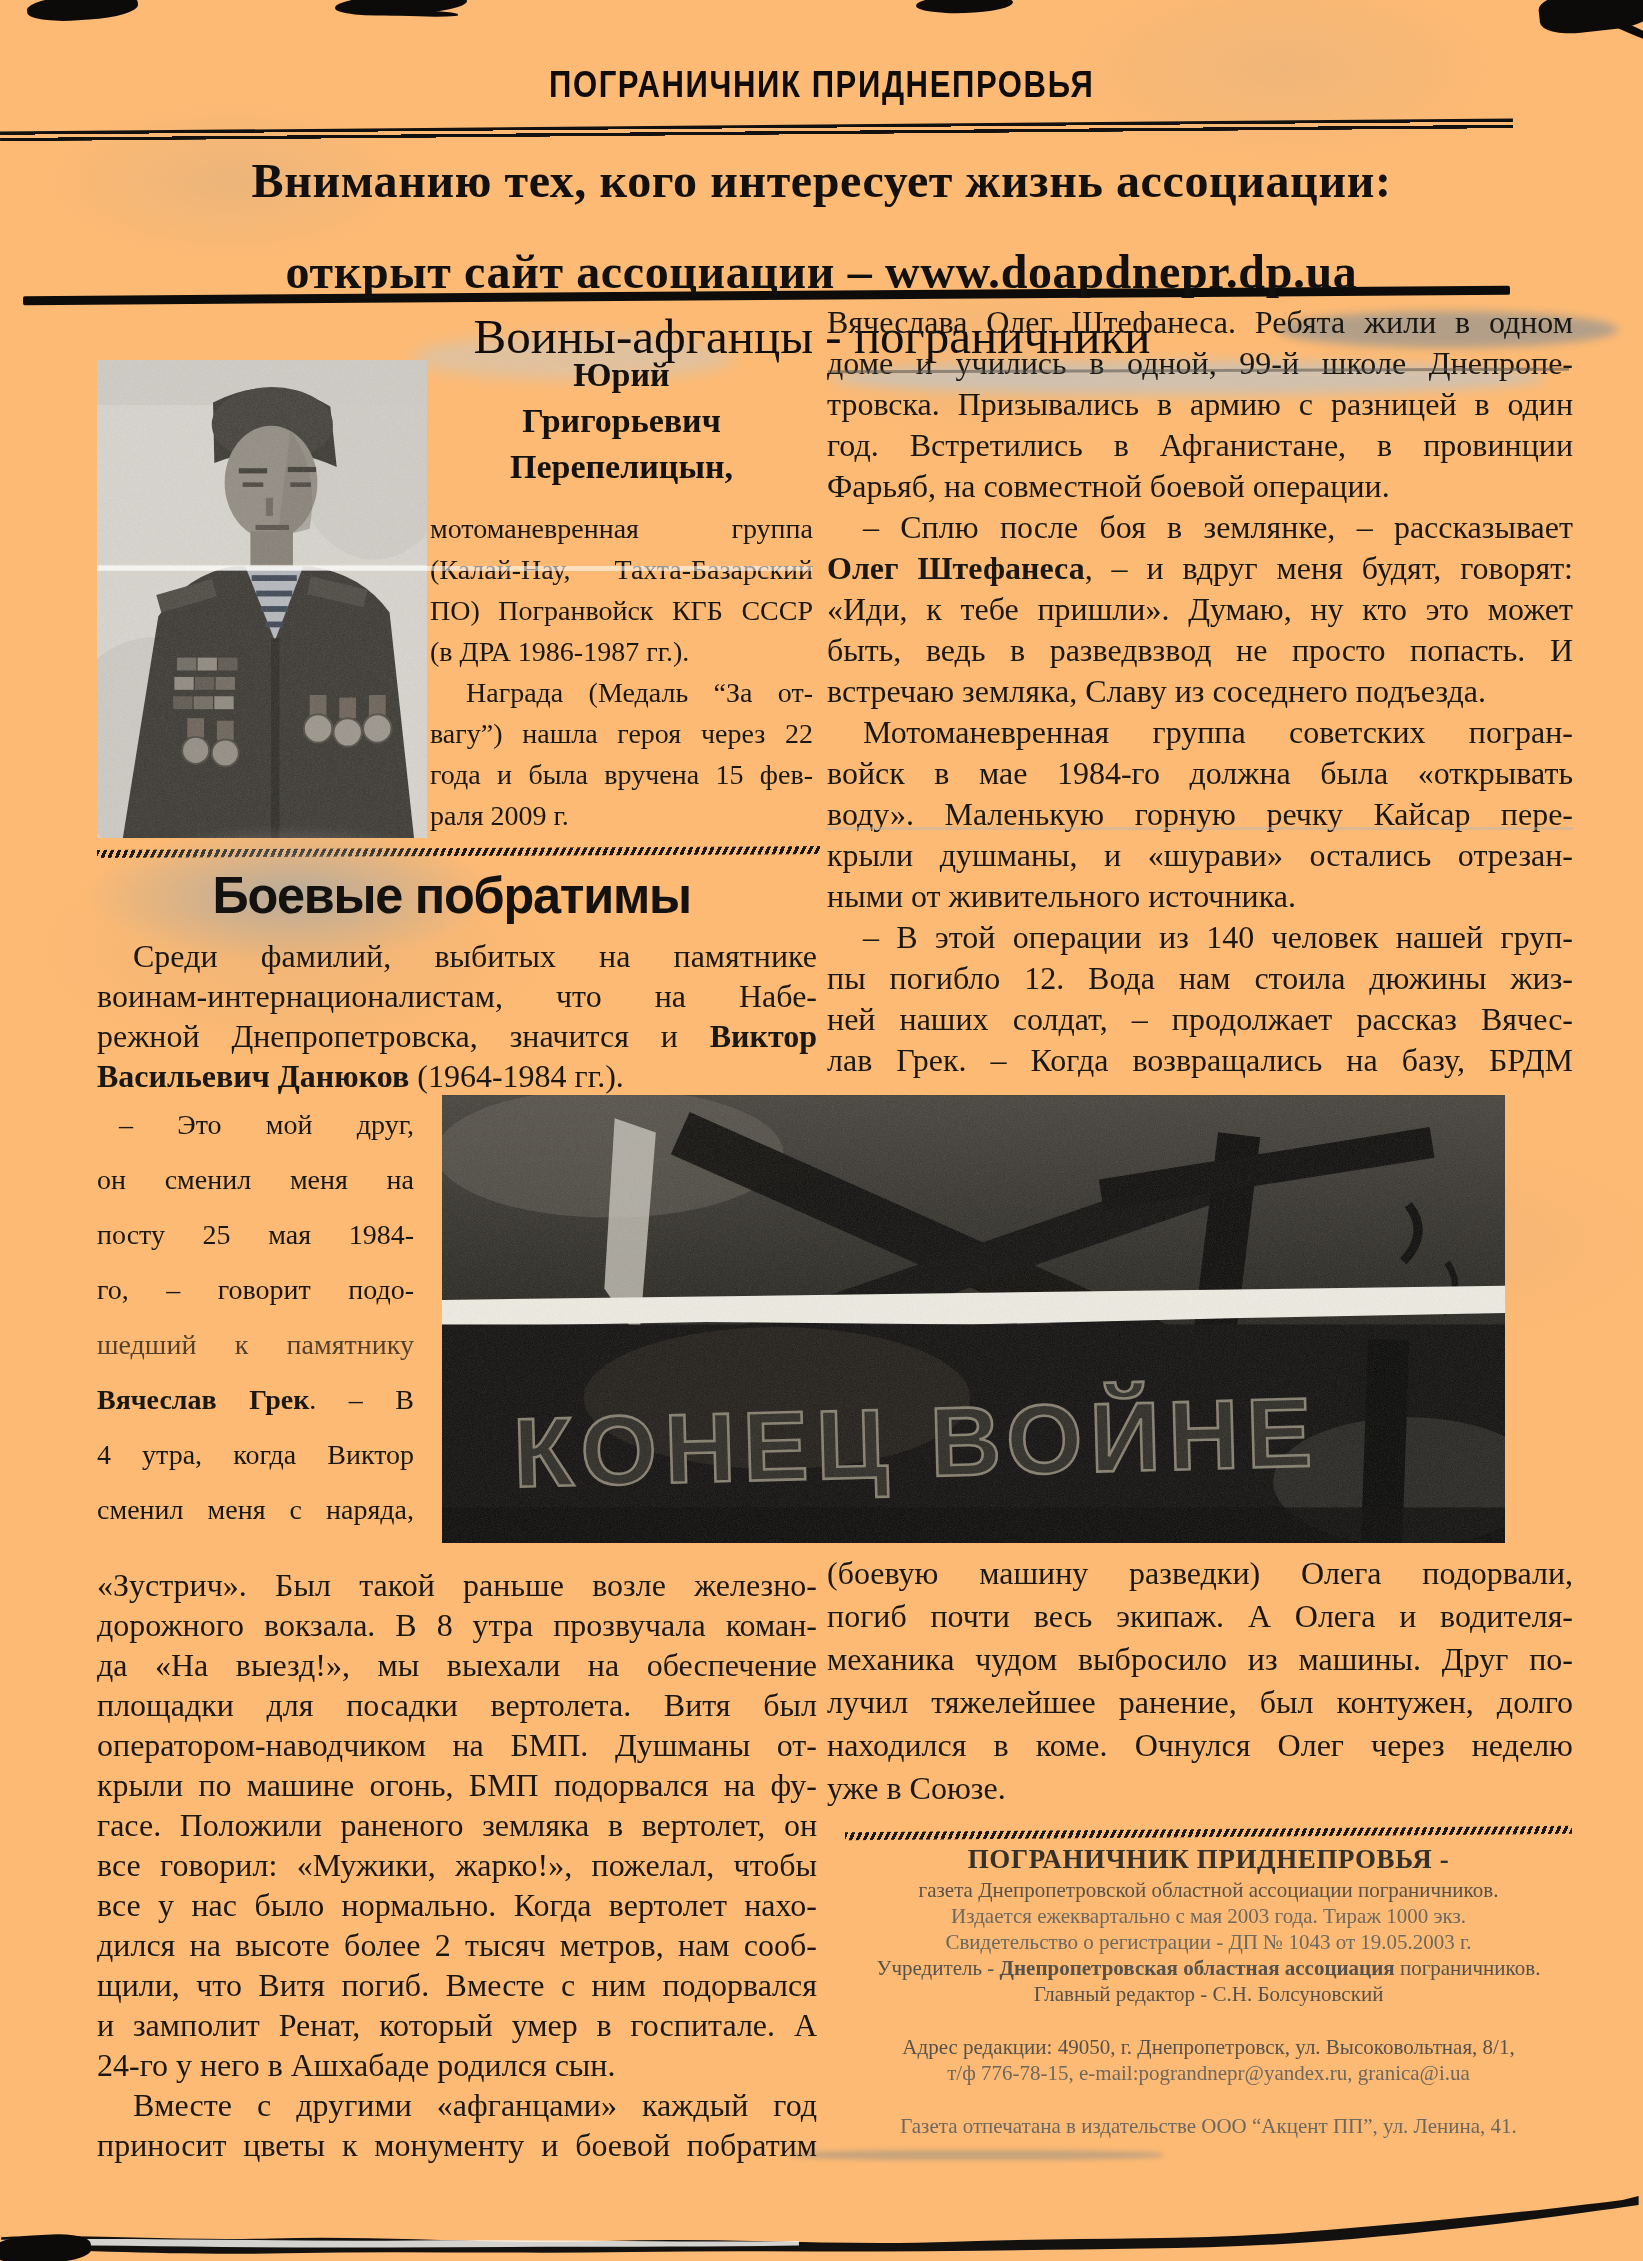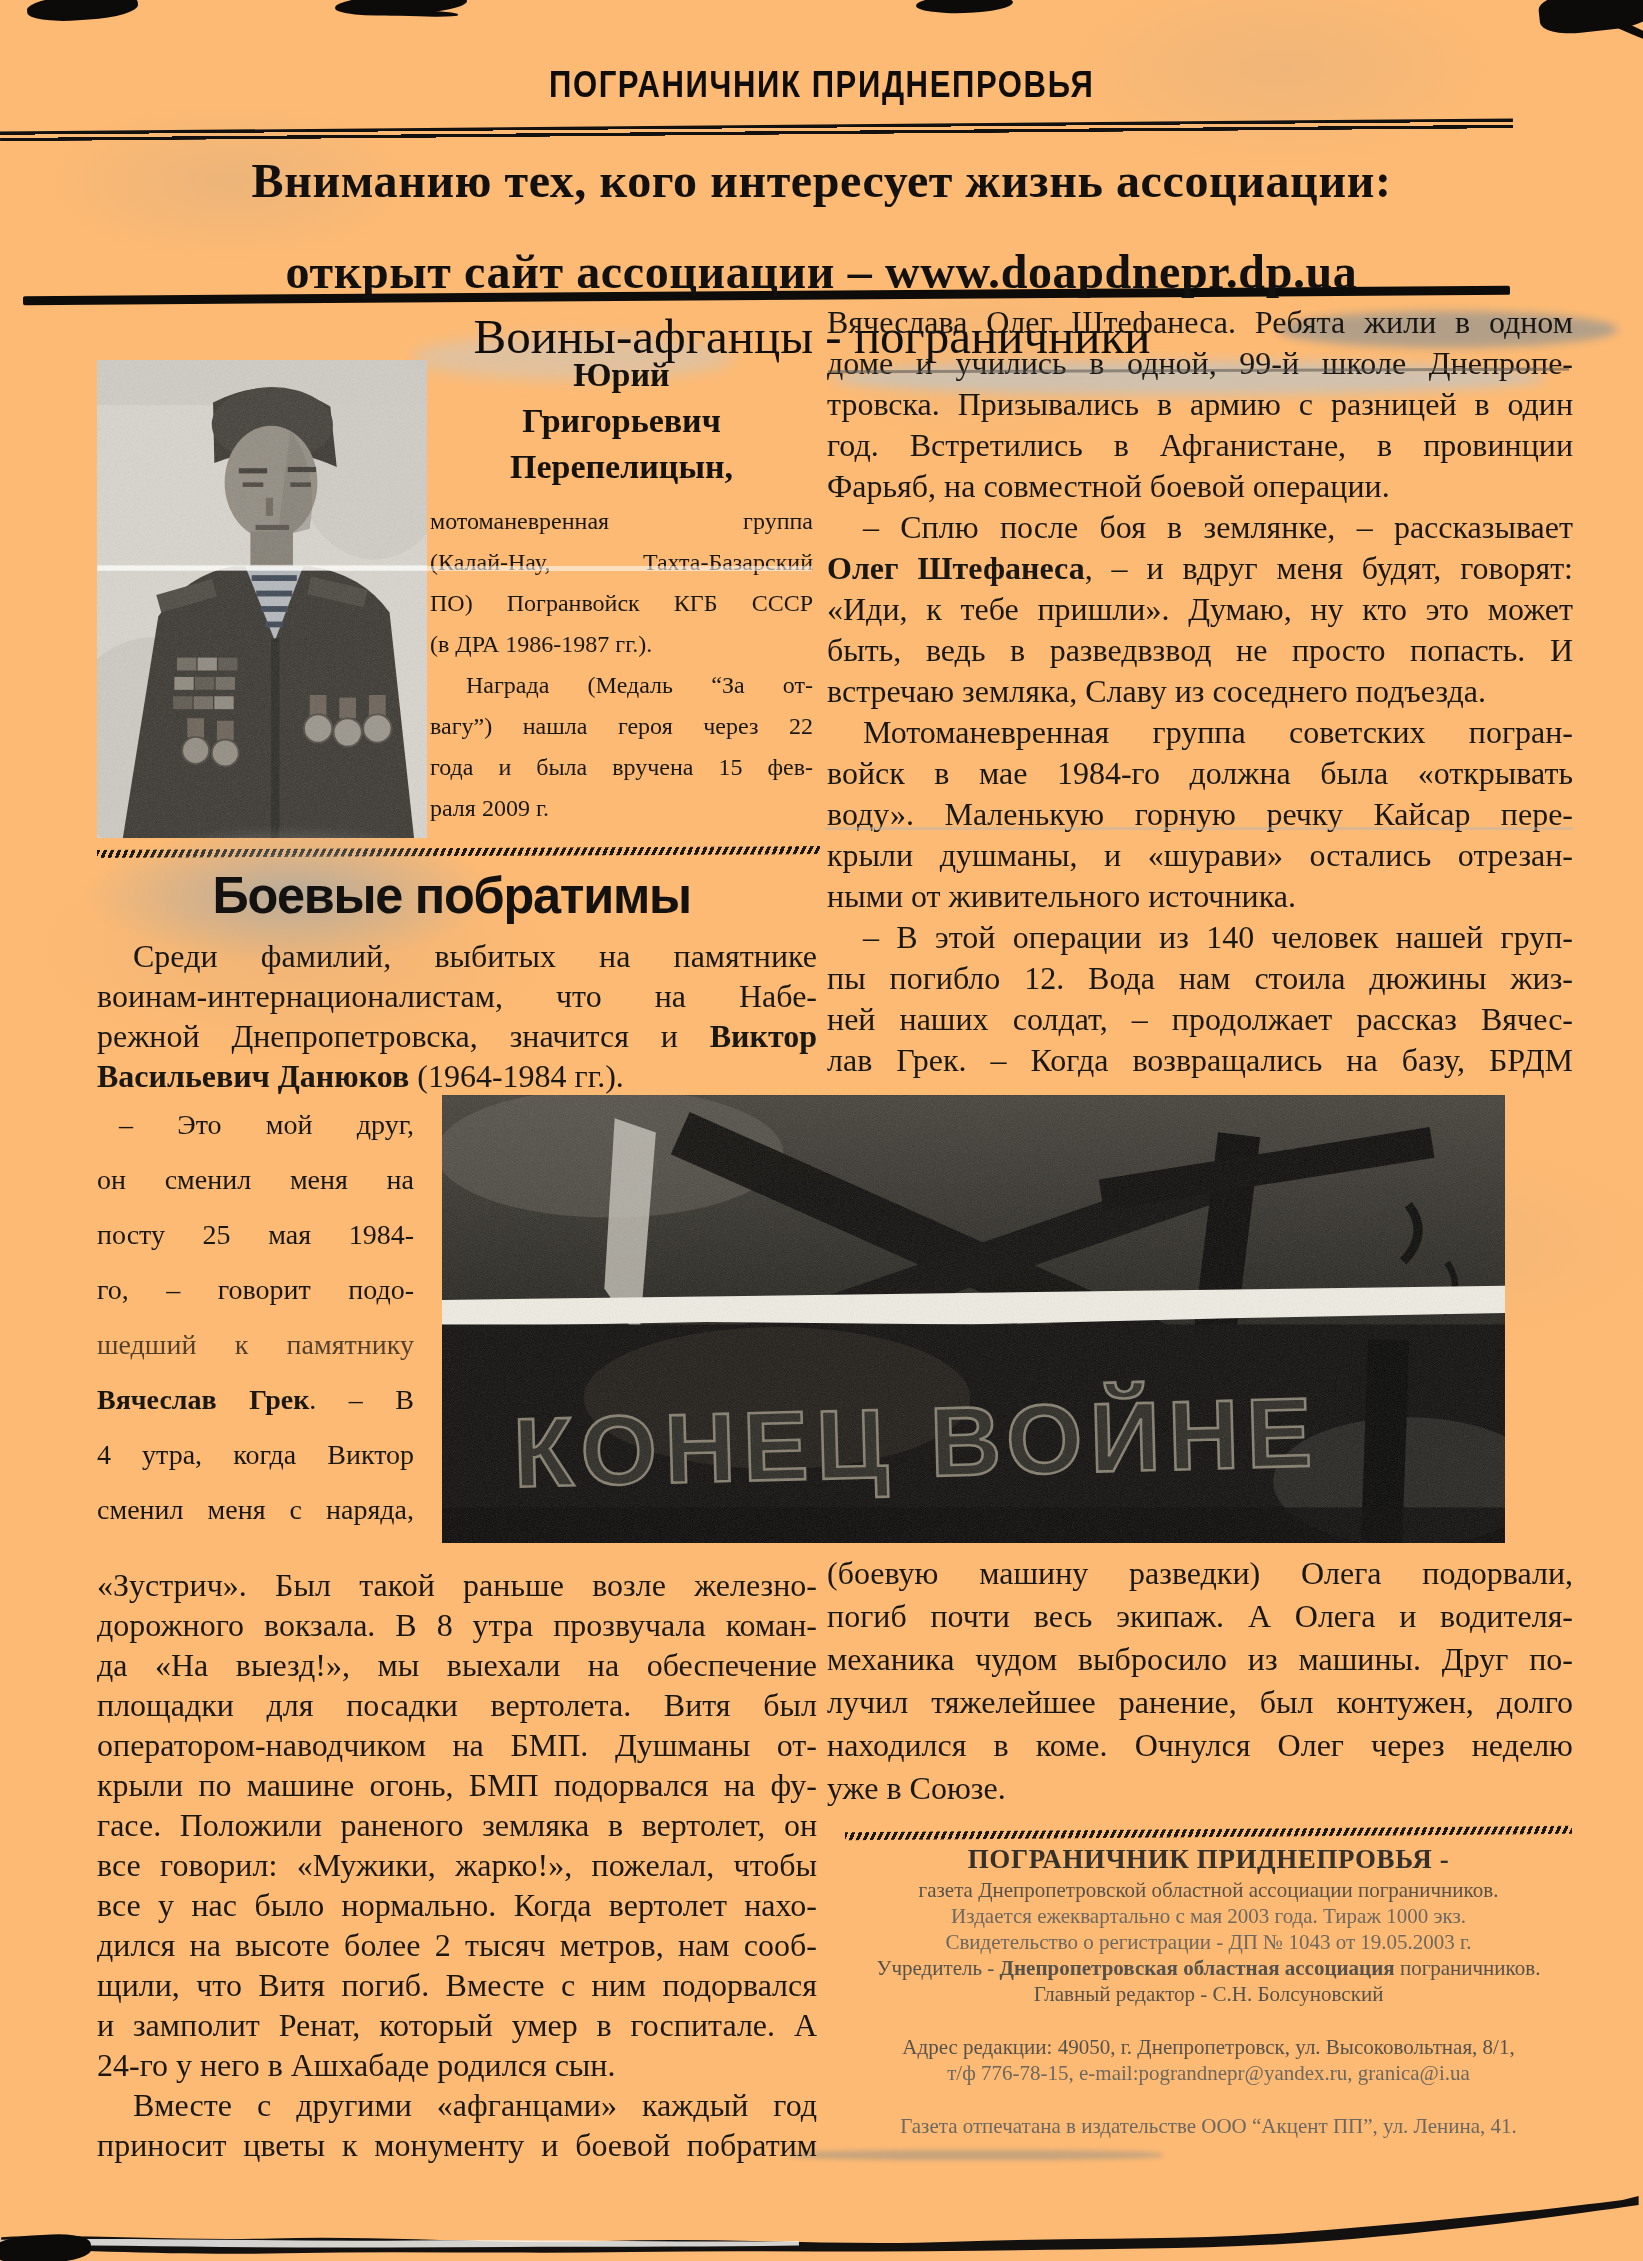--- a/index.html
+++ b/index.html
@@ -27,21 +27,21 @@
   .headline{left:0;top:308px;width:1624px;text-align:center;font-weight:normal;font-size:49px;
      color:#100f0d;z-index:3;}
 
   .line{display:block;text-align:justify;text-align-last:justify;}
   .line.last{text-align-last:left;}
   .line.indent{text-indent:36px;}
   b{font-weight:bold;}
 
   .caption{left:430px;top:352px;width:383px;z-index:3;}
   .cap-name{font-size:34px;font-weight:bold;line-height:46px;text-align:center;color:#14120f;}
-  .cap-body{font-size:24px;line-height:41px;margin-top:11px;}
+  .cap-body{font-size:28px;line-height:41px;margin-top:18px;}
   .narrowcol{left:97px;top:1097px;width:317px;font-size:28px;line-height:55px;z-index:3;}
   .narrowcol .line.indent{text-indent:22px;}
   .introp{left:97px;top:936px;width:720px;font-size:32px;line-height:40px;z-index:3;}
   .leftstory{left:97px;top:1565px;width:720px;font-size:32px;line-height:40px;z-index:3;}
   .right-top{left:827px;top:302px;width:746px;font-size:32px;line-height:41px;z-index:3;}
   .right-bottom{left:827px;top:1552px;width:746px;font-size:32px;line-height:43px;z-index:3;}
 
   .section-heading{left:205px;top:865px;font-family:"Liberation Sans","DejaVu Sans",sans-serif;
      font-weight:bold;font-size:52px;letter-spacing:-1.3px;color:#141210;z-index:3;transform:scaleX(.97);}
 

